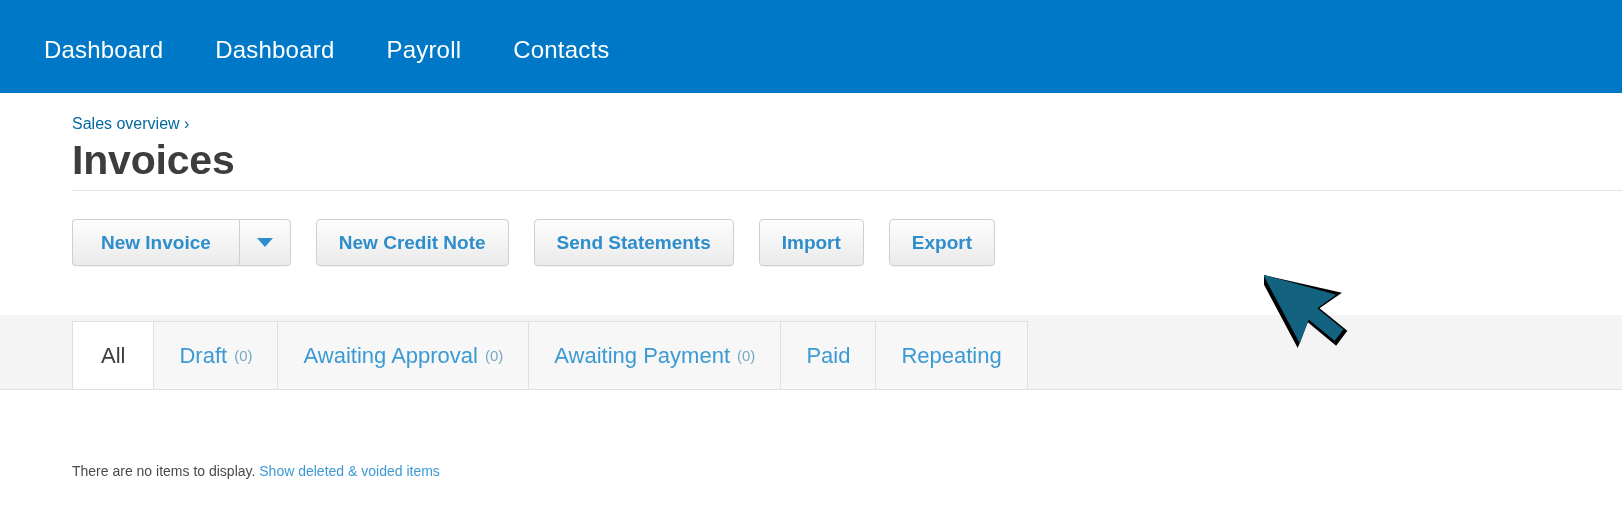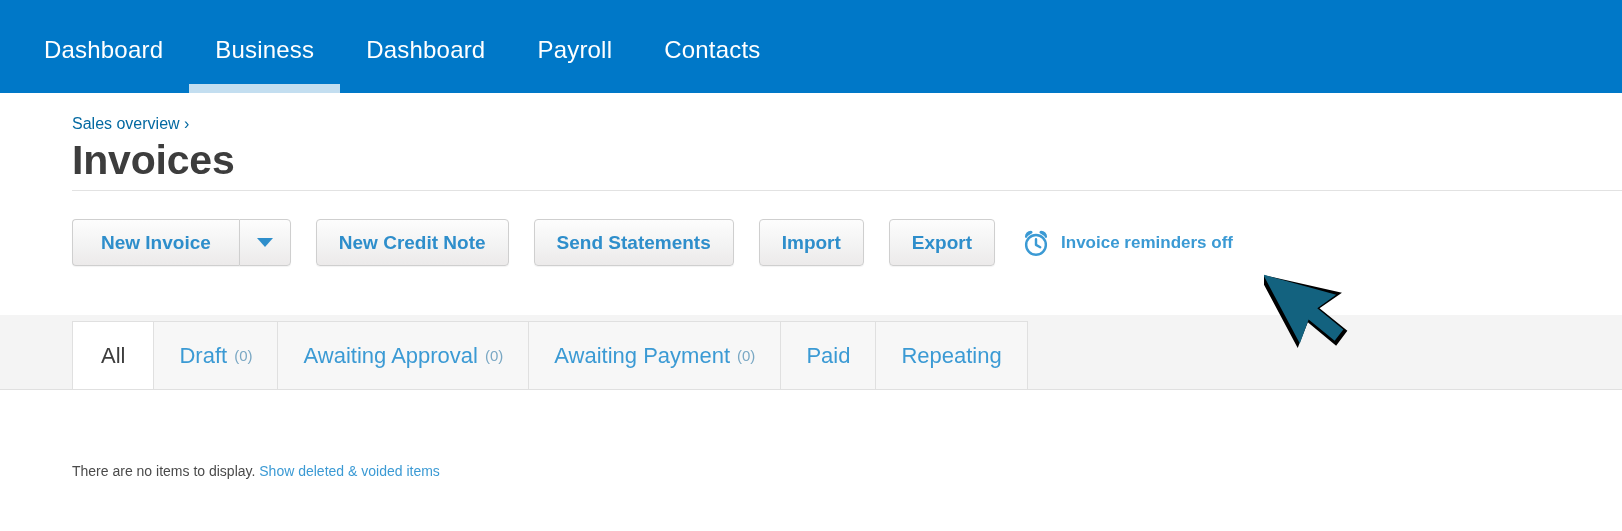--- a/index.html
+++ b/index.html
@@ -217,21 +217,20 @@
     height: 112px;
     pointer-events: none;
   }
 </style>
 </head>
 <body>
 
 <div class="topnav">
   <div class="nav-items">
     <div class="nav-item">Dashboard</div>
-    <div class="nav-item active">Business</div>
     <div class="nav-item">Dashboard</div>
     <div class="nav-item">Payroll</div>
     <div class="nav-item">Contacts</div>
   </div>
 </div>
 
 <div class="page-header">
   <div class="breadcrumb">Sales overview ›</div>
   <div class="page-title">Invoices</div>
 </div>
@@ -244,31 +243,20 @@
     <div class="btn btn-caret">
       <span class="caret"></span>
     </div>
   </div>
 
   <div class="btn btn-gap">New Credit Note</div>
   <div class="btn btn-gap">Send Statements</div>
   <div class="btn btn-gap">Import</div>
   <div class="btn">Export</div>
 
-  <div class="reminders">
-    <svg class="clock-icon" viewBox="0 0 32 32">
-      <circle cx="16" cy="18" r="10.5" fill="none" stroke="#3b9ad4" stroke-width="2.6"></circle>
-      <path d="M6.5 7.5 L11 4.5" stroke="#3b9ad4" stroke-width="2.6" stroke-linecap="round" fill="none"></path>
-      <path d="M25.5 7.5 L21 4.5" stroke="#3b9ad4" stroke-width="2.6" stroke-linecap="round" fill="none"></path>
-      <path d="M5.5 9.2 A5 5 0 0 1 10.5 4.2" stroke="#3b9ad4" stroke-width="2.6" fill="none" stroke-linecap="round"></path>
-      <path d="M26.5 9.2 A5 5 0 0 0 21.5 4.2" stroke="#3b9ad4" stroke-width="2.6" fill="none" stroke-linecap="round"></path>
-      <path d="M16 12 L16 18 L20.5 20.5" stroke="#3b9ad4" stroke-width="2.6" fill="none" stroke-linecap="round" stroke-linejoin="round"></path>
-    </svg>
-    <span class="reminders-label">Invoice reminders off</span>
-  </div>
 </div>
 
 <div class="tabstrip">
   <div class="tabs">
     <div class="tab active">
       <span>All</span>
     </div>
     <div class="tab">
       <span>Draft</span>
       <span class="count">(0)</span>

